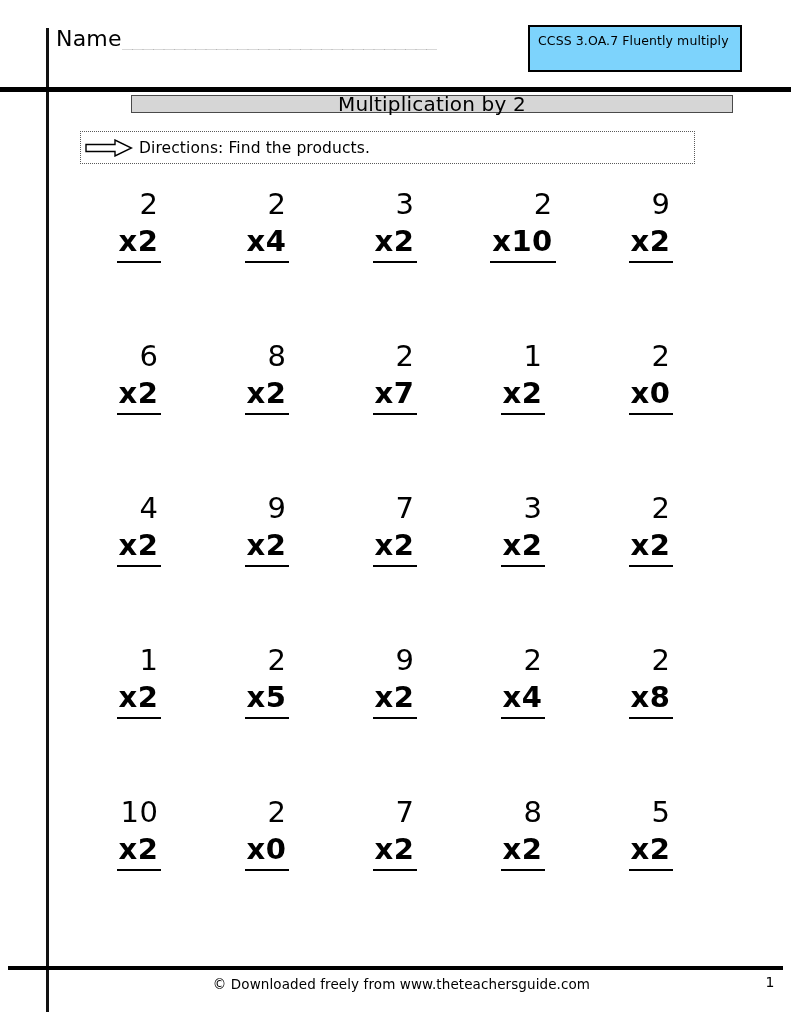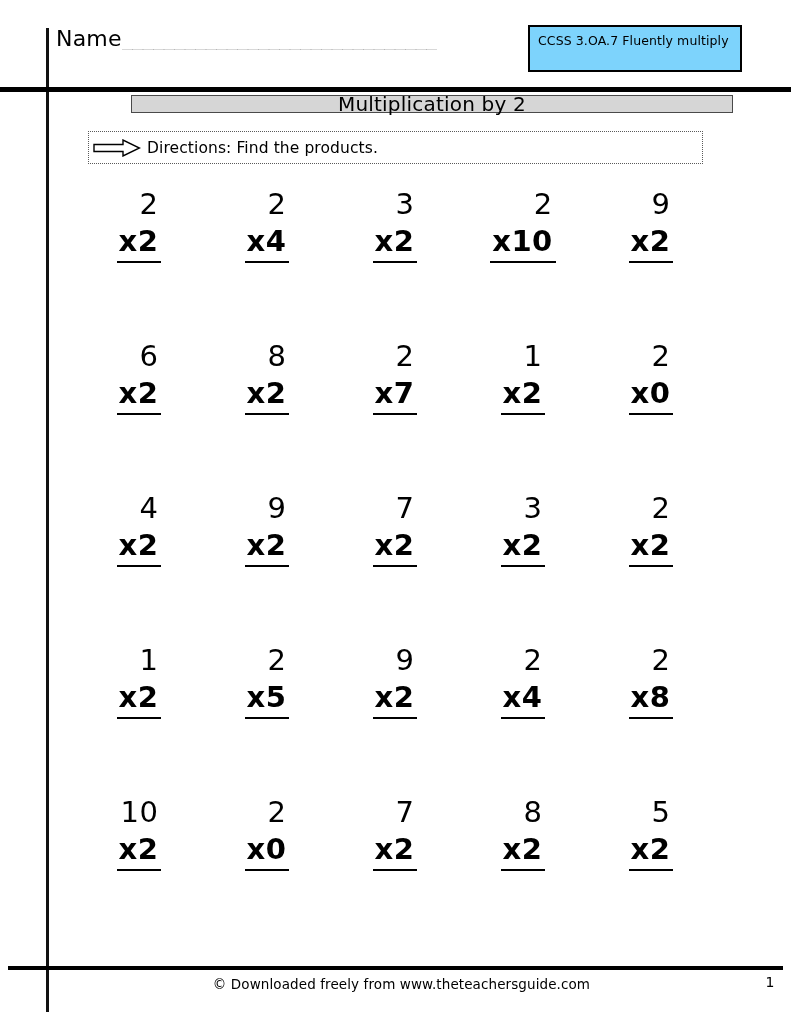--- a/index.html
+++ b/index.html
@@ -99,21 +99,21 @@
     margin-left: 40px;
   }
   .title-text {
     font-size: 20px;
     letter-spacing: 0.2px;
   }
 
   
   .directions-box {
     position: absolute;
-    left: 88px;
+    left: 80px;
     top: 131px;
     width: 615px;
     height: 33px;
     border: 1px dotted #5a5a5a;
     box-sizing: border-box;
     display: flex;
     align-items: center;
     padding-left: 4px;
   }
   .arrow-icon {

